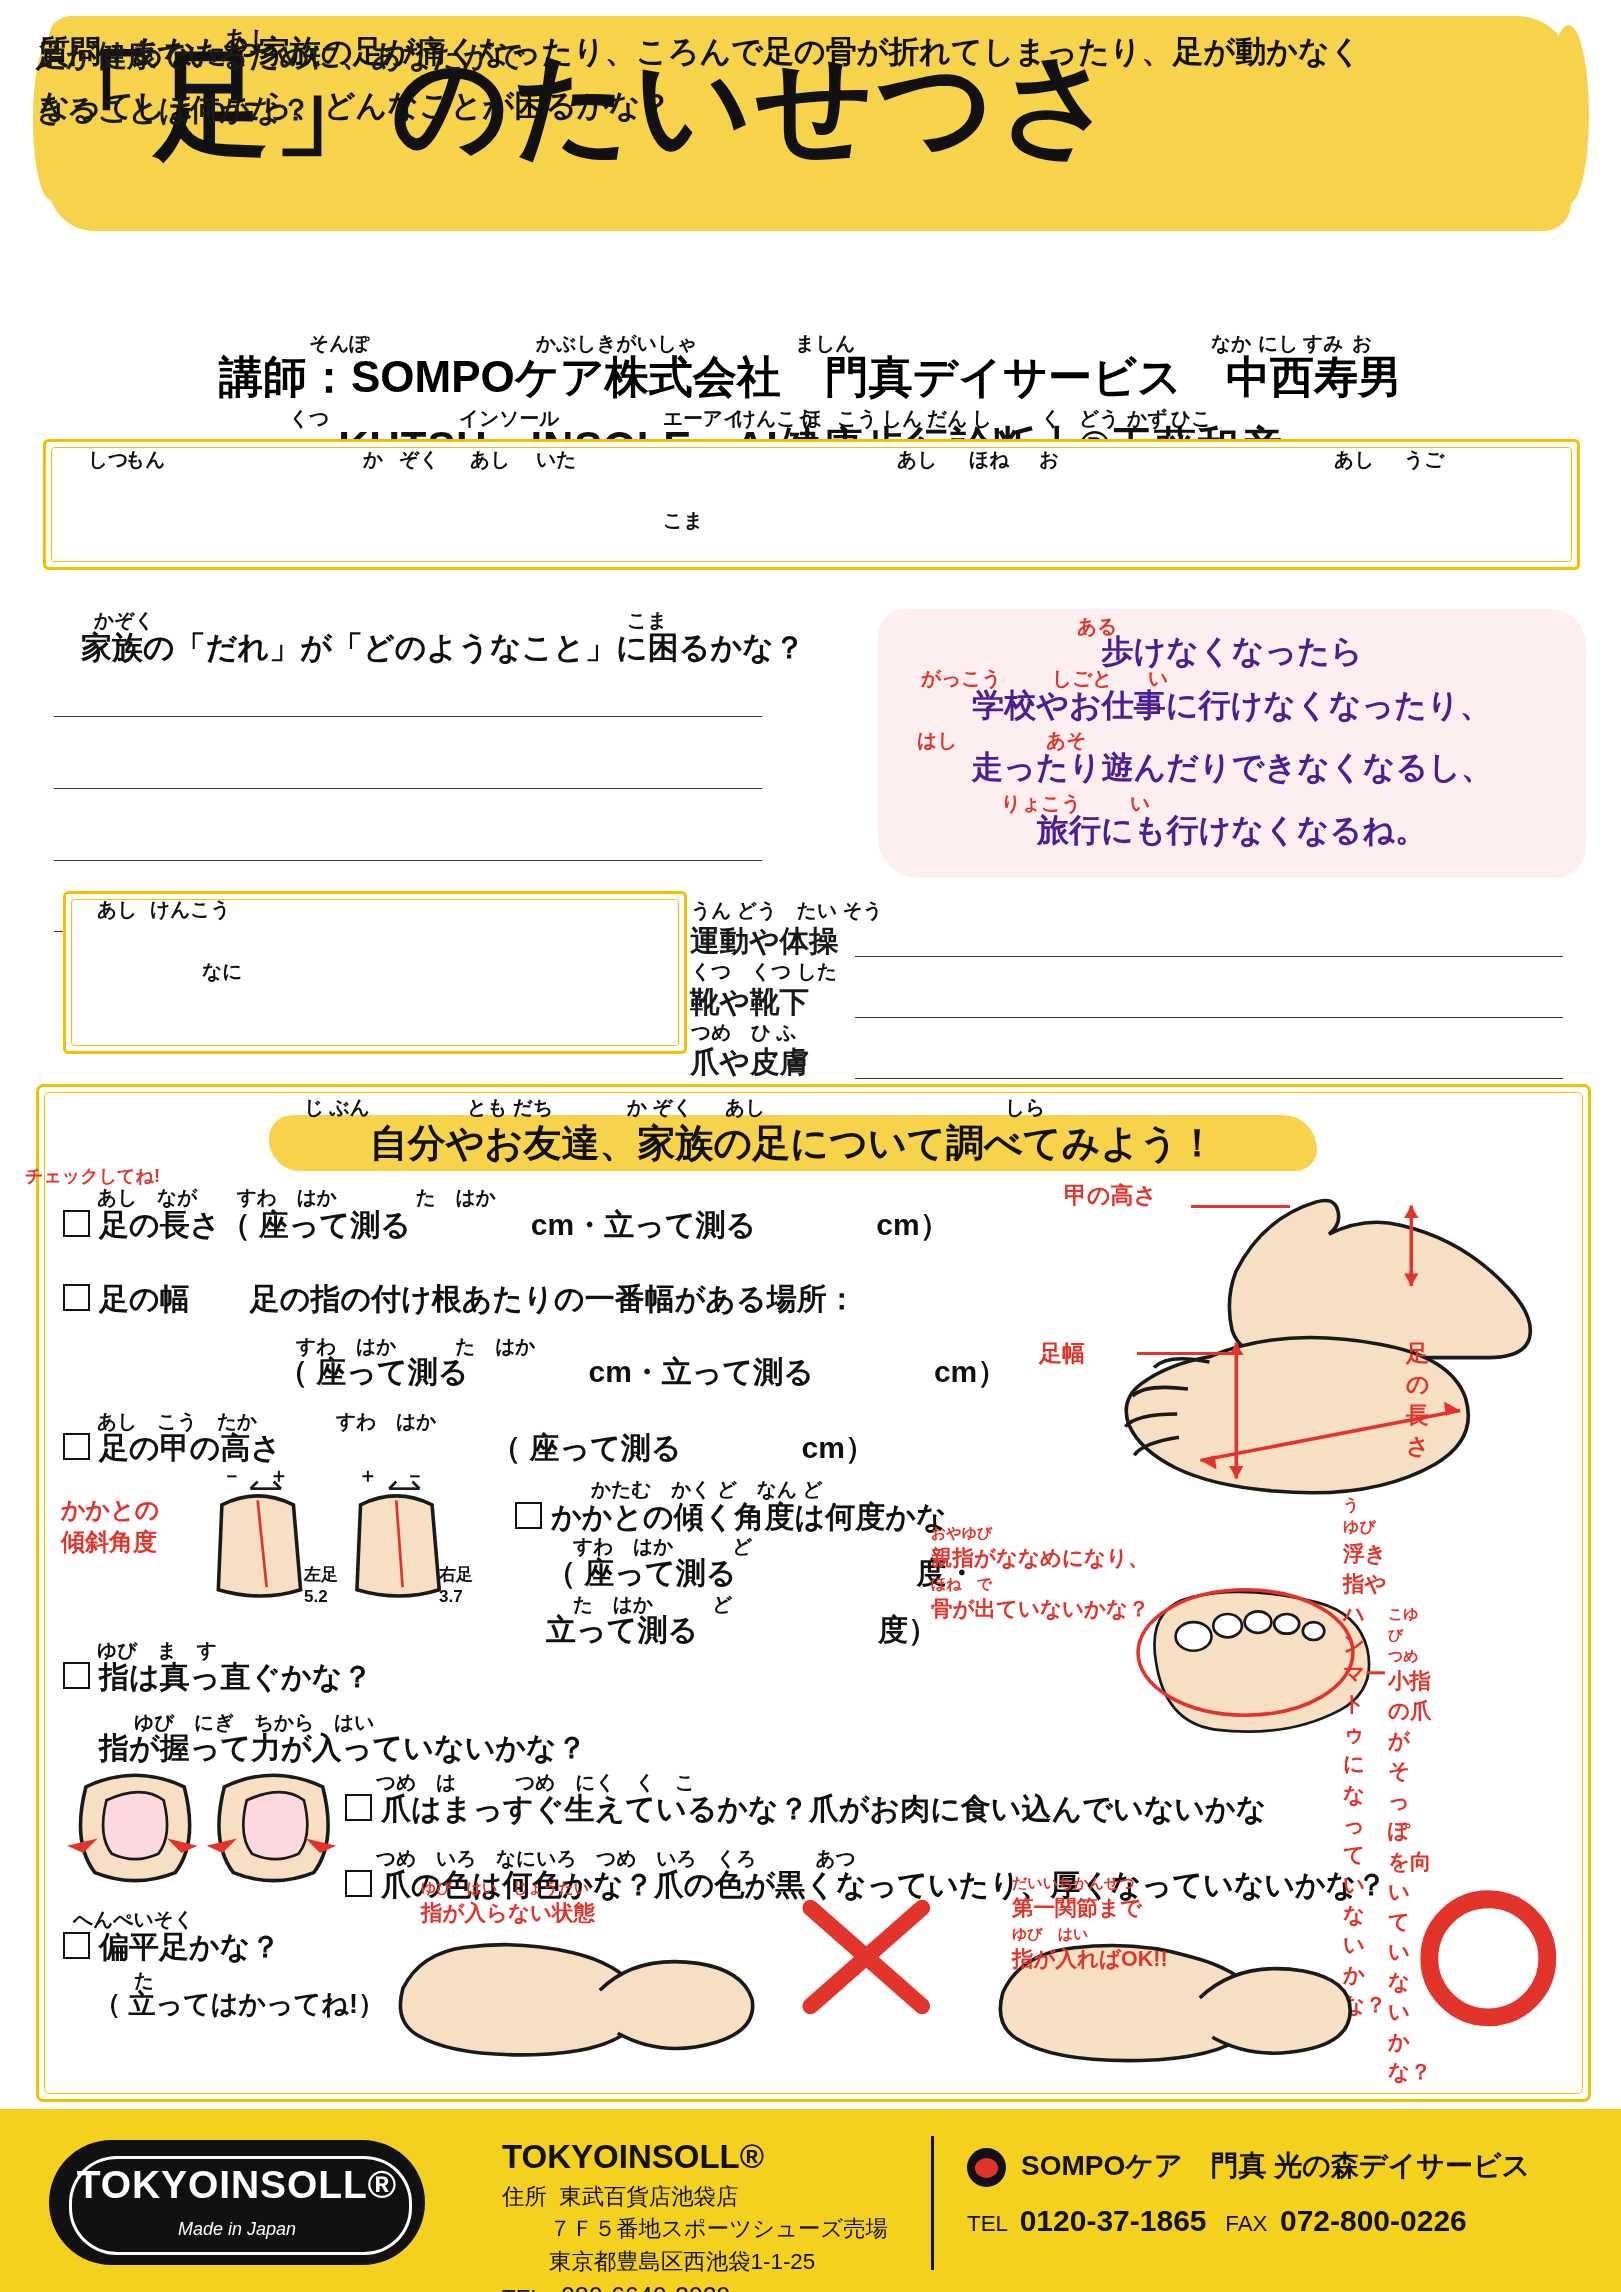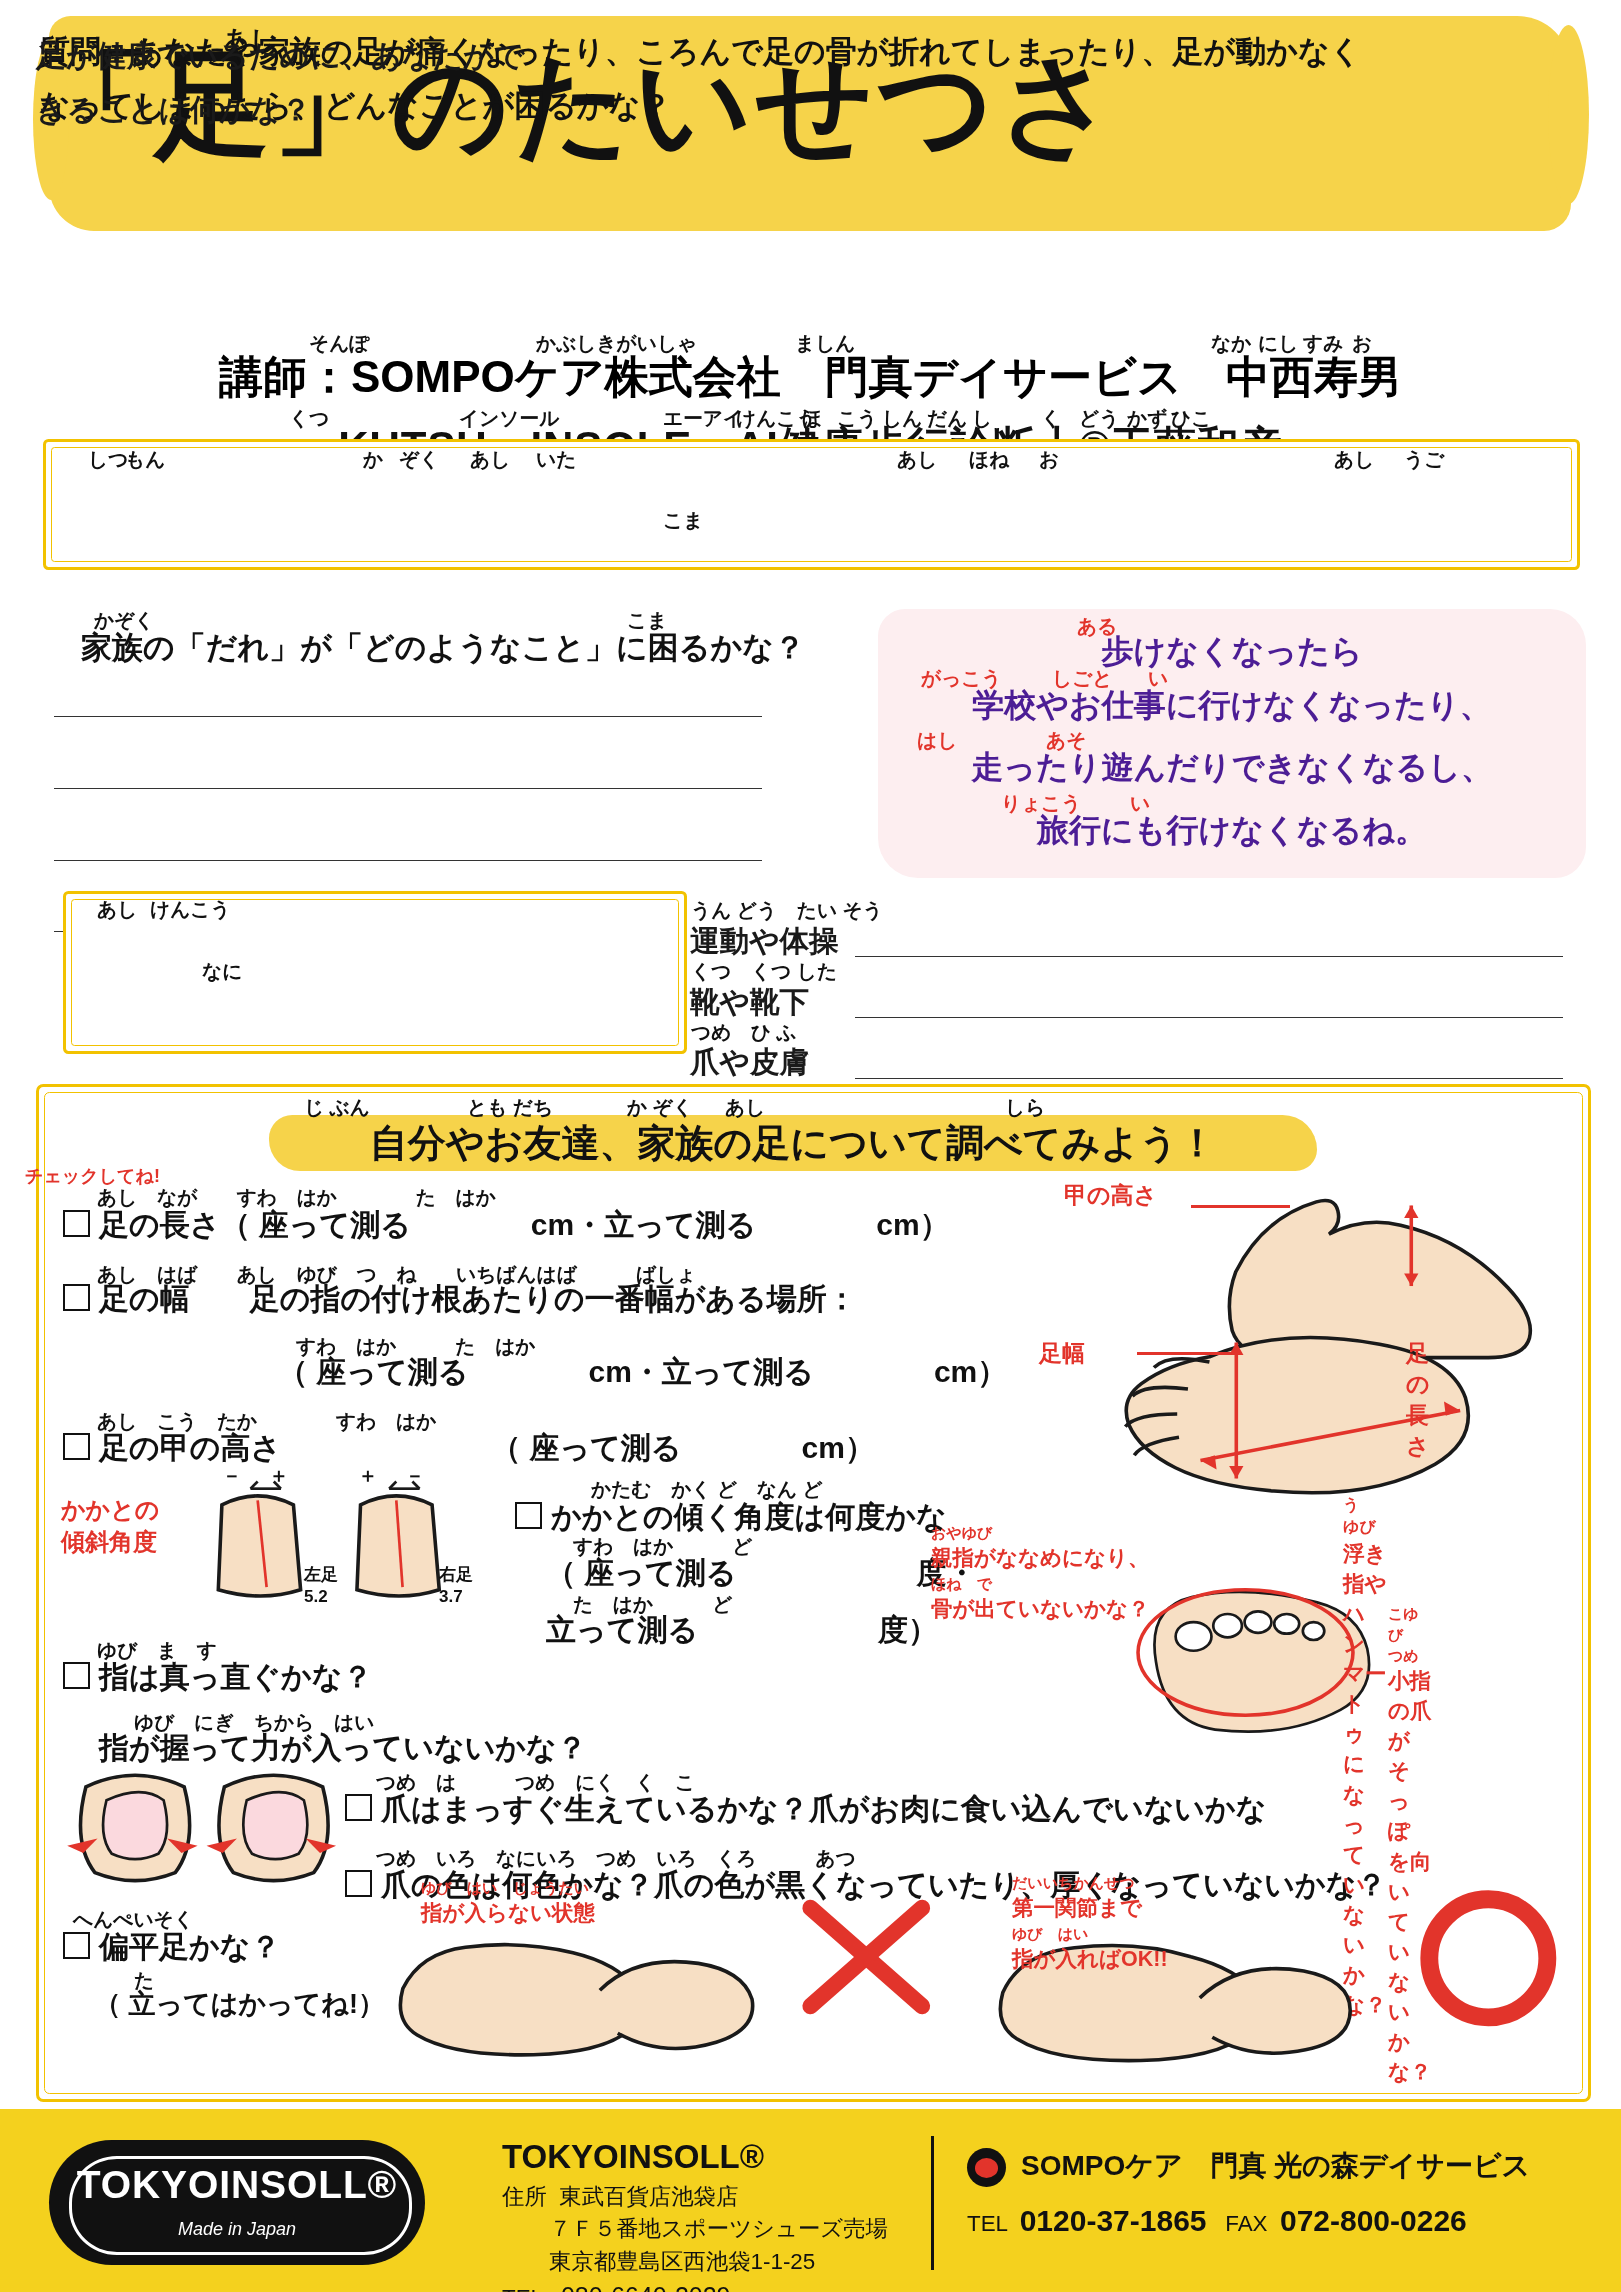--- a/index.html
+++ b/index.html
@@ -277,21 +277,20 @@
   <div class="rb" style="left:1005px;top:1094px;">しら</div>
   <div class="panel-title">自分やお友達、家族の足について調べてみよう！</div>
 
   <div class="small-note" style="left:25px;top:1164px;">チェックしてね!</div>
 
   <div class="rb" style="left:97px;top:1184px;">あし　なが　　すわ　はか　　　　た　はか</div>
   <div class="chk" style="left:63px;top:1205px;">
     <span class="box"></span><span>足の長さ（ 座って測る　　　　cm・立って測る　　　　cm）</span>
   </div>
 
-  <div class="rb" style="left:97px;top:1261px;">あし　はば　　あし　ゆび　つ　ね　　いちばんはば　　　ばしょ</div>
   <div class="chk" style="left:63px;top:1279px;">
     <span class="box"></span><span>足の幅　　足の指の付け根あたりの一番幅がある場所：</span>
   </div>
 
   <div class="rb" style="left:296px;top:1333px;text-align:right;">すわ　はか　　　た　はか</div>
   <div class="chk" style="left:278px;top:1352px;">
     <span>（ 座って測る　　　　cm・立って測る　　　　cm）</span>
   </div>
 
   <div class="rb" style="left:97px;top:1408px;">あし　こう　たか　　　　すわ　はか</div>

